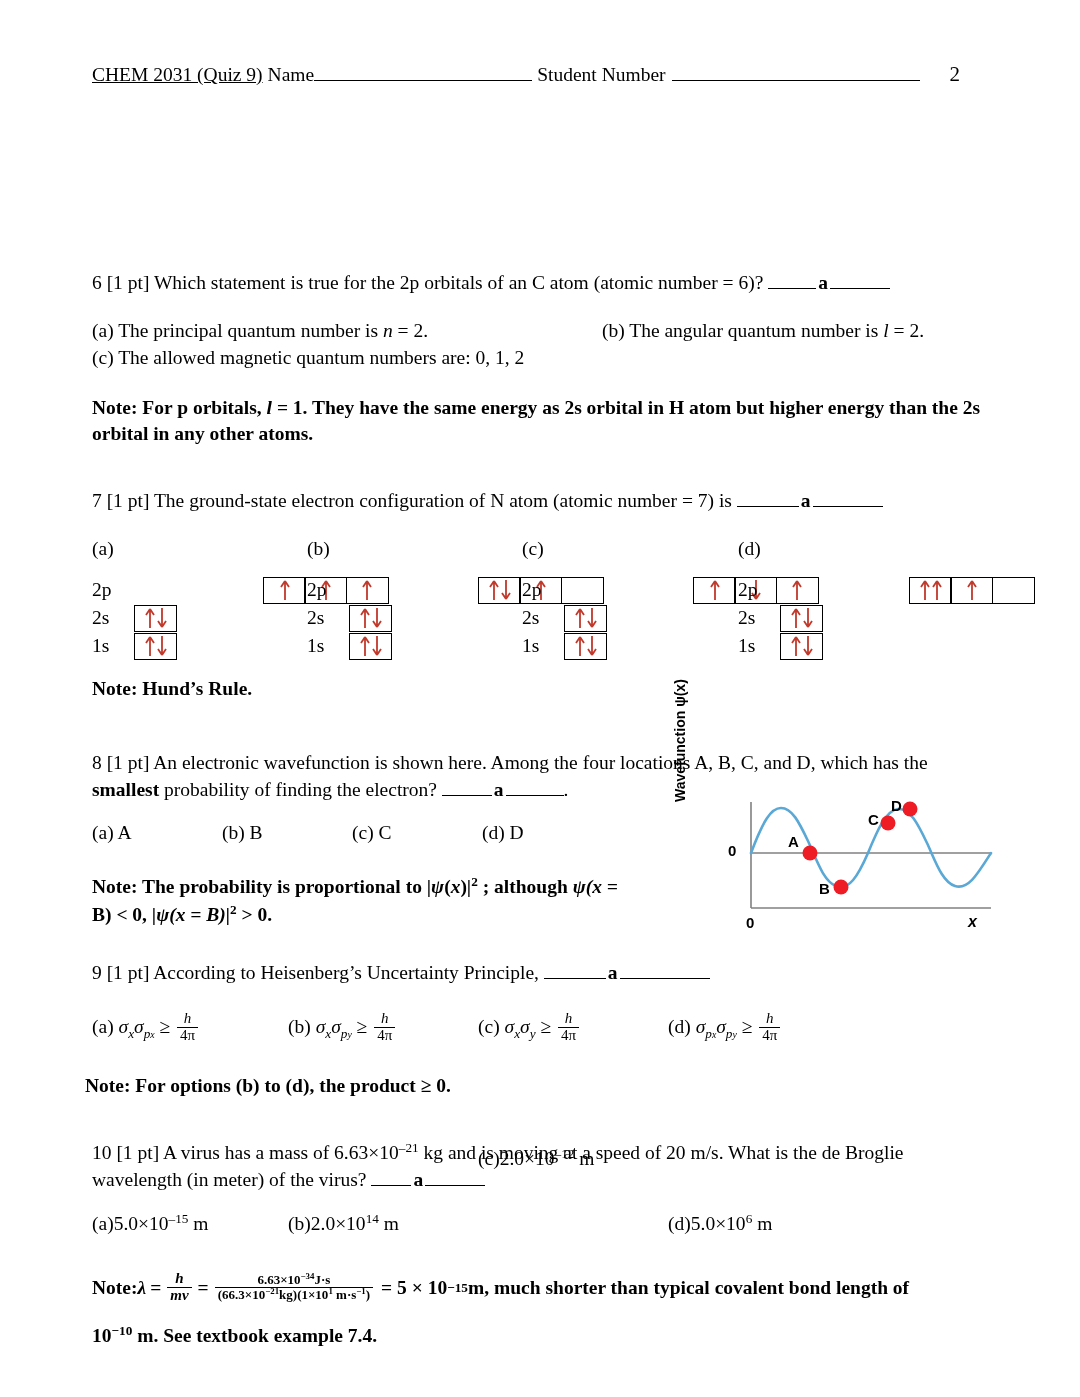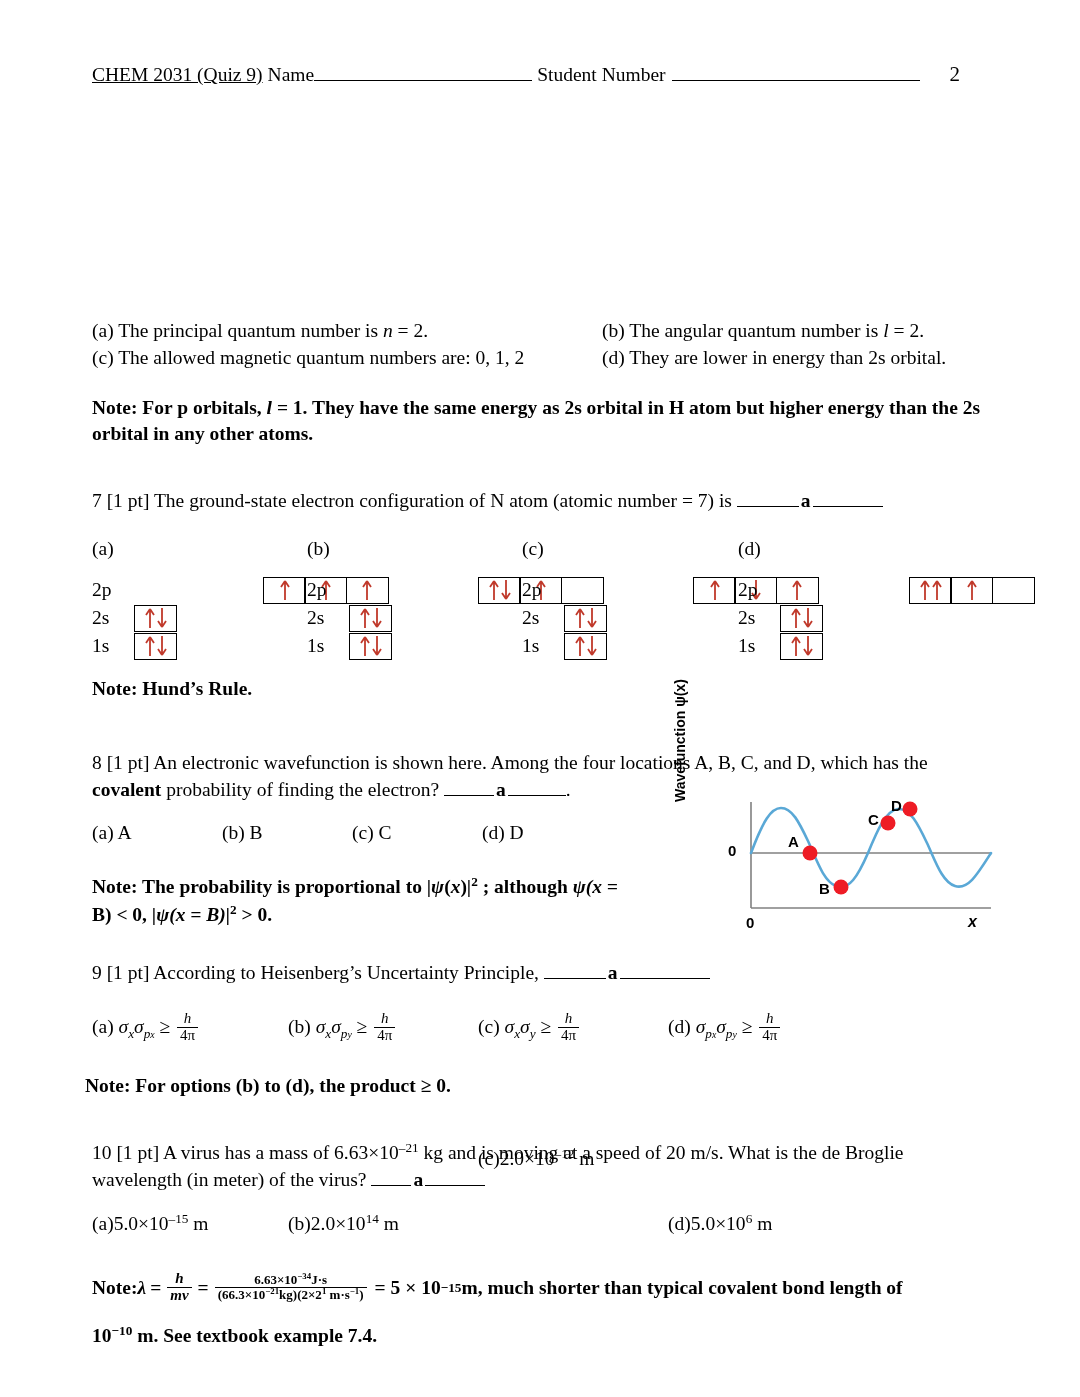--- a/index.html
+++ b/index.html
@@ -225,29 +225,34 @@
     <span class="hdr-course">CHEM 2031 (Quiz 9)</span>
     <span class="hdr-label">Name</span>
     <span class="blank-line hdr-blank1"></span>
     <span class="hdr-label">Student Number</span>
     <span class="blank-line hdr-blank2"></span>
     <span class="hdr-page">2</span>
   </div>
 
 
 
+  <div class="blk" style="left:92px; top:272px;">
+    <span>6</span>
+    <span>[1 pt]</span>
+    <span>Which statement is true for the 2p orbitals of an C atom (atomic number = 6)?</span>
+    <span class="ansblank"><span class="u" style="width:48px;"></span><span class="l">a</span><span class="u" style="width:60px;"></span></span>
+  </div>
 
   <div class="blk" style="left:92px; top:320px;">
     <span>(a) The principal quantum number is </span><span class="ital">n</span><span> = 2.</span>
   </div>
   <div class="blk" style="left:602px; top:320px;">
     <span>(b) The angular quantum number is </span><span class="ital">l</span><span> = 2.</span>
   </div>
   <div class="blk" style="left:92px; top:347px;">(c) The allowed magnetic quantum numbers are: 0, 1, 2</div>
-  <div class="blk" style="left:602px; top:347px;">(d) They are lower in energy than 2s orbital.</div>
 
   <div class="wrap bold" style="left:92px; top:395px; width:900px; line-height:1.35;">
     <span>Note: For p orbitals, </span><span class="ital">l</span><span> = 1. They have the same energy as 2s orbital in H atom but higher energy than the 2s orbital in any other atoms.</span>
   </div>
 
   <div class="blk" style="left:92px; top:490px;">
     <span>7</span>
     <span>[1 pt]</span>
     <span>The ground-state electron configuration of N atom (atomic number = 7) is</span>
     <span class="ansblank"><span class="u" style="width:62px;"></span><span class="l">a</span><span class="u" style="width:70px;"></span></span>
@@ -473,21 +478,21 @@
         </span>
       </div>
     </div>
   </div>
 
   <div class="blk bold" style="left:92px; top:678px;">Note: Hund’s Rule.</div>
 
   <div class="wrap" style="left:92px; top:750px; width:900px; line-height:1.38;">
     <span>8</span>
     <span>[1 pt]</span>
-    <span>An electronic wavefunction is shown here. Among the four locations A, B, C, and D, which has the </span><span class="bold">covalent</span><span> probability of finding the electron?</span>
+    <span>An electronic wavefunction is shown here. Among the four locations A, B, C, and D, which has the </span><span class="bold">smallest</span><span> probability of finding the electron?</span>
     <span class="ansblank"><span class="u" style="width:50px;"></span><span class="l">a</span><span class="u" style="width:58px;"></span></span><span>.</span>
   </div>
 
   <div class="optrow" style="left:92px; top:822px;">
     <span style="width:130px;">(a) A</span>
     <span style="width:130px;">(b) B</span>
     <span style="width:130px;">(c) C</span>
     <span>(d) D</span>
   </div>
 
@@ -587,21 +592,21 @@
     <span>Note: </span>
       <span class="ital">λ</span>
       <span style="padding:0 4px;">=</span>
     <span class="frac sm">
         <span class="num ital">h</span>
         <span class="den ital">mv</span>
       </span>
     <span style="padding:0 4px;">=</span>
     <span class="frac" style="font-size:13px;">
       <span class="num"><span>6.63×10</span><sup>−34</sup><span>J·s</span></span>
-      <span class="den"><span>(66.3×10</span><sup>−21</sup><span>kg)(2×2</span><sup>1</sup><span> m·s</span><sup>−1</sup><span>)</span></span>
+      <span class="den"><span>(66.3×10</span><sup>−21</sup><span>kg)(1×10</span><sup>1</sup><span> m·s</span><sup>−1</sup><span>)</span></span>
     </span>
     <span style="padding-left:6px;">= 5 × 10</span>
       <sup>−15</sup>
       <span>m, much shorter than typical covalent bond length of</span>
   </div>
 
   <div class="blk bold" style="left:92px; top:1325px;">
     <span>10</span><sup>−10</sup><span> m. See textbook example 7.4.</span>
   </div>
 

